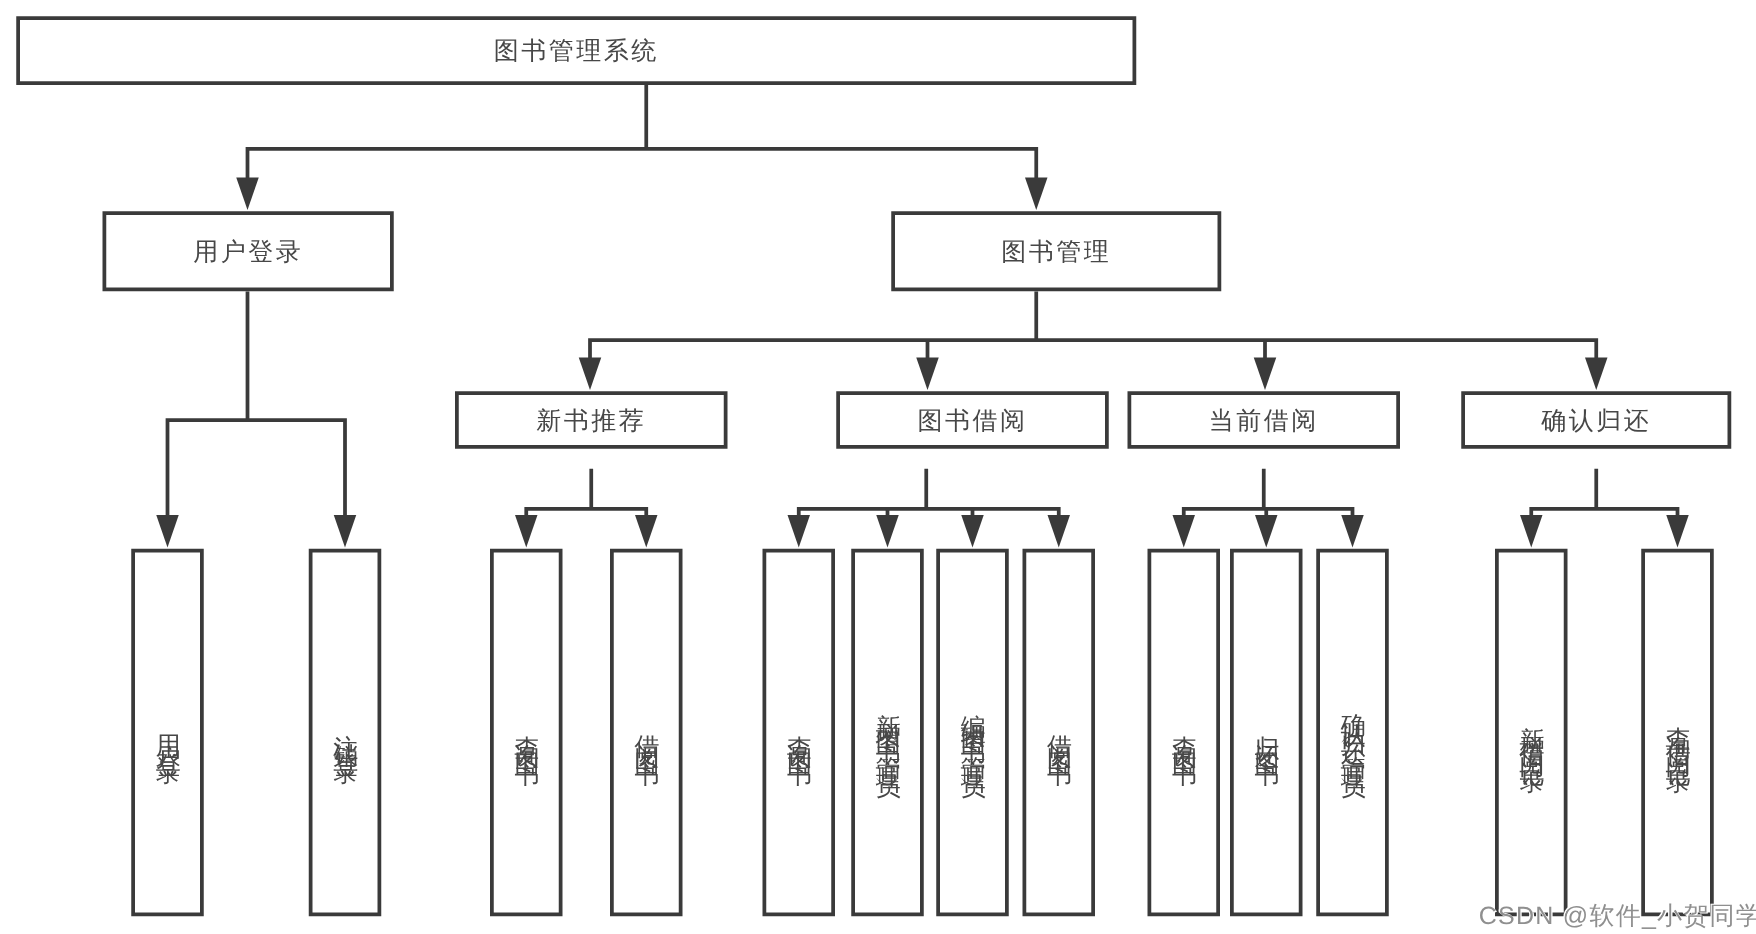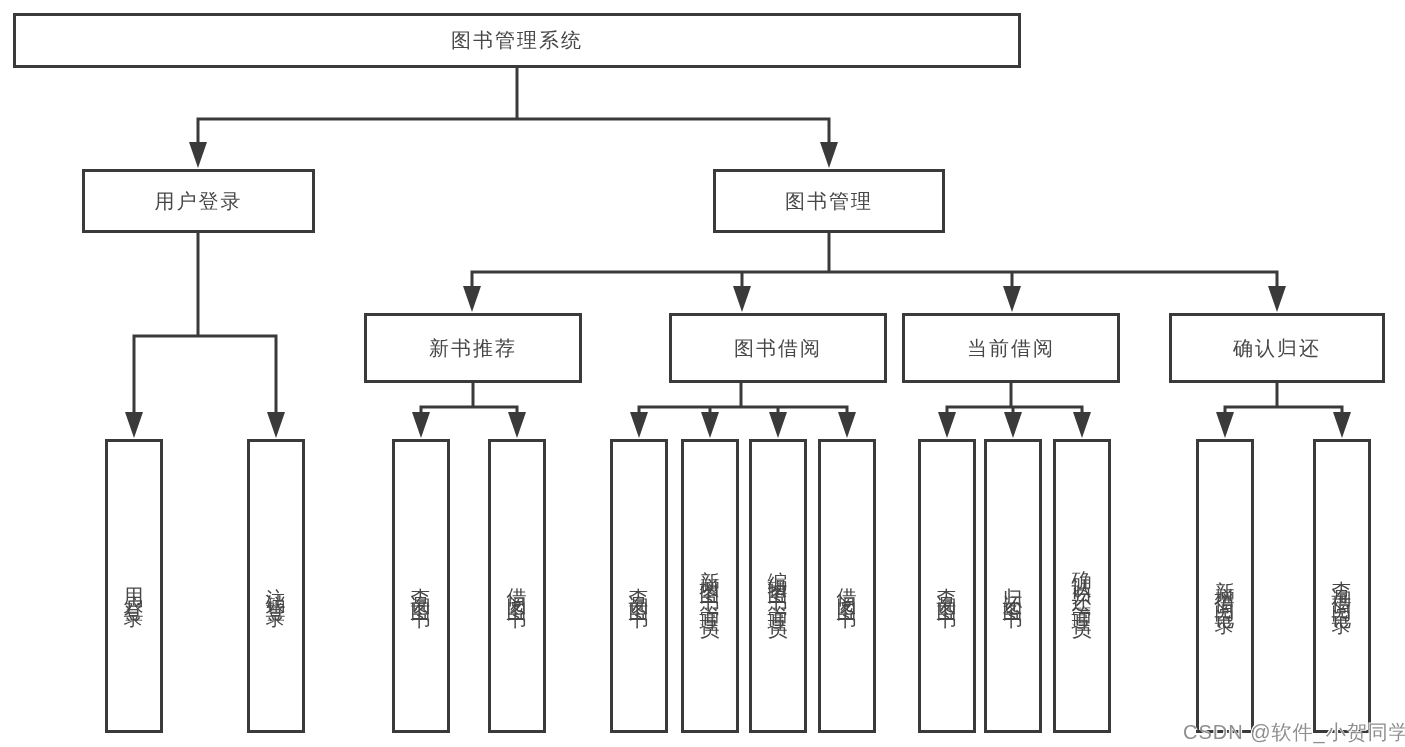--- a/index.html
+++ b/index.html
@@ -24,23 +24,23 @@
     border: 3px solid #3a3a3a;
     display: flex;
     align-items: center;
     justify-content: center;
     color: #474747;
     font-size: 20px;
     letter-spacing: 2px;
     text-align: center;
     white-space: nowrap;
   }
-  .root-box   { left: 13px;  top: 13px;  width: 1008px; height: 55px; }
+  .root-box   { left: 13px;  top: 13px;  width: 896px; height: 55px; }
   .lvl2       { top: 169px; height: 64px; }
-  .lvl3       { top: 313px; height: 70px; text-align: right; }
+  .lvl3       { top: 313px; height: 46px; text-align: right; }
   .leaf {
     top: 439px; height: 294px; width: 58px;
     letter-spacing: 0;
   }
   .leaf .vtext {
     writing-mode: vertical-rl;
     text-orientation: mixed;
     letter-spacing: 7px;
     line-height: 1.0;
     font-size: 20px;
@@ -105,21 +105,21 @@
 
     <line x1="1277" y1="375" x2="1277" y2="407"></line>
     <polyline points="1225,425 1225,407 1342,407 1342,425"></polyline>
     <polygon points="1216,412 1234,412 1225,438" fill="#3a3a3a" stroke="none"></polygon>
     <polygon points="1333,412 1351,412 1342,438" fill="#3a3a3a" stroke="none"></polygon>
   </svg>
 
   <div class="node root-box">图书管理系统</div>
 
   <div class="node lvl2" style="left:82px;width:233px;">用户登录</div>
-  <div class="node lvl2" style="left:713px;width:232px;">图书管理</div>
+  <div class="node lvl2" style="left:713px;width:264px;">图书管理</div>
 
   <div class="node lvl3" style="left:364px;width:218px;">新书推荐</div>
   <div class="node lvl3" style="left:669px;width:218px;">图书借阅</div>
   <div class="node lvl3" style="left:902px;width:218px;">当前借阅</div>
   <div class="node lvl3" style="left:1169px;width:216px;">确认归还</div>
 
   <div class="node leaf" style="left:105px;">
     <span class="vtext">用户登录</span>
   </div>
   <div class="node leaf" style="left:247px;">

